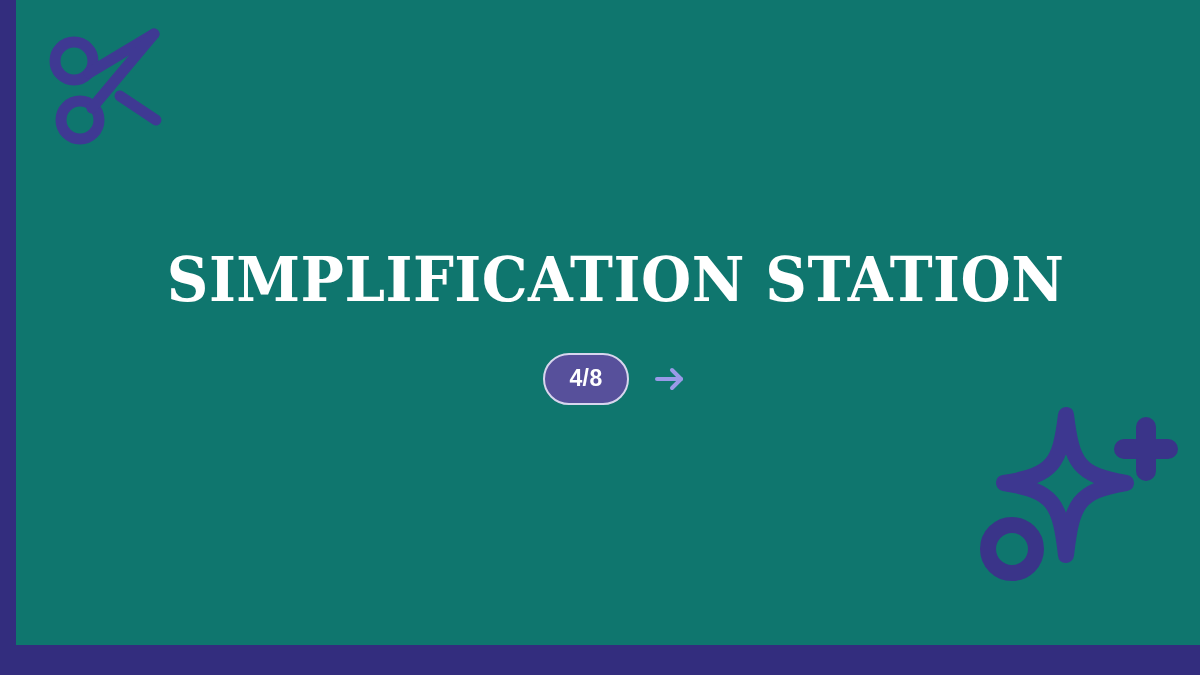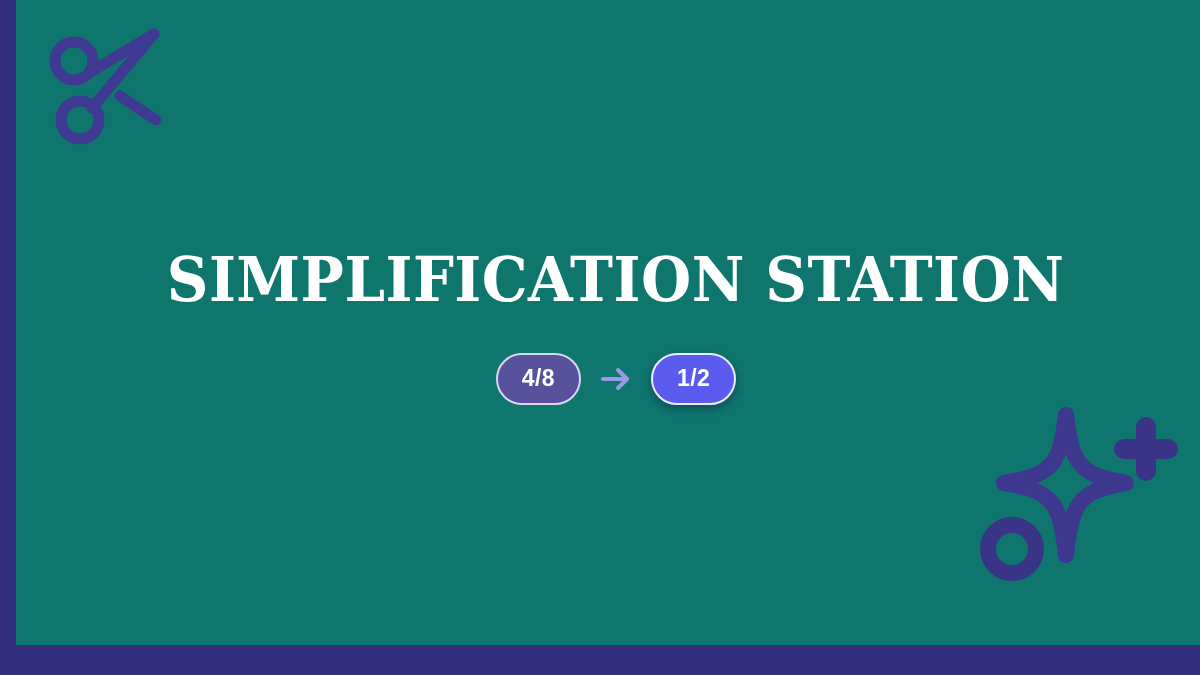--- a/index.html
+++ b/index.html
@@ -77,21 +77,21 @@
     color: #dcdaf2;
     text-align: center;
     letter-spacing: 0.1px;
     white-space: nowrap;
   }
 
   .chips {
     margin-top: 42px;
     display: flex;
     align-items: center;
-    gap: 16px;
+    gap: 22px;
     text-align: right;
   }
 
   .chip {
     display: flex;
     align-items: center;
     justify-content: center;
     height: 52px;
     min-width: 78px;
     padding: 0 24px;
@@ -157,17 +157,16 @@
 
       <div class="arrow">
         <svg viewBox="0 0 38 30" width="38" height="30" aria-hidden="true">
           <g fill="none" stroke="#9a9ae8" stroke-width="4" stroke-linecap="round" stroke-linejoin="round">
             <line x1="6" y1="15" x2="30" y2="15"></line>
             <polyline points="21,6 30,15 21,24"></polyline>
           </g>
         </svg>
       </div>
 
-      <div class="chip chip-after">1/2</div>
 
     </div>
   </div>
 </div>
 
 </body></html>

